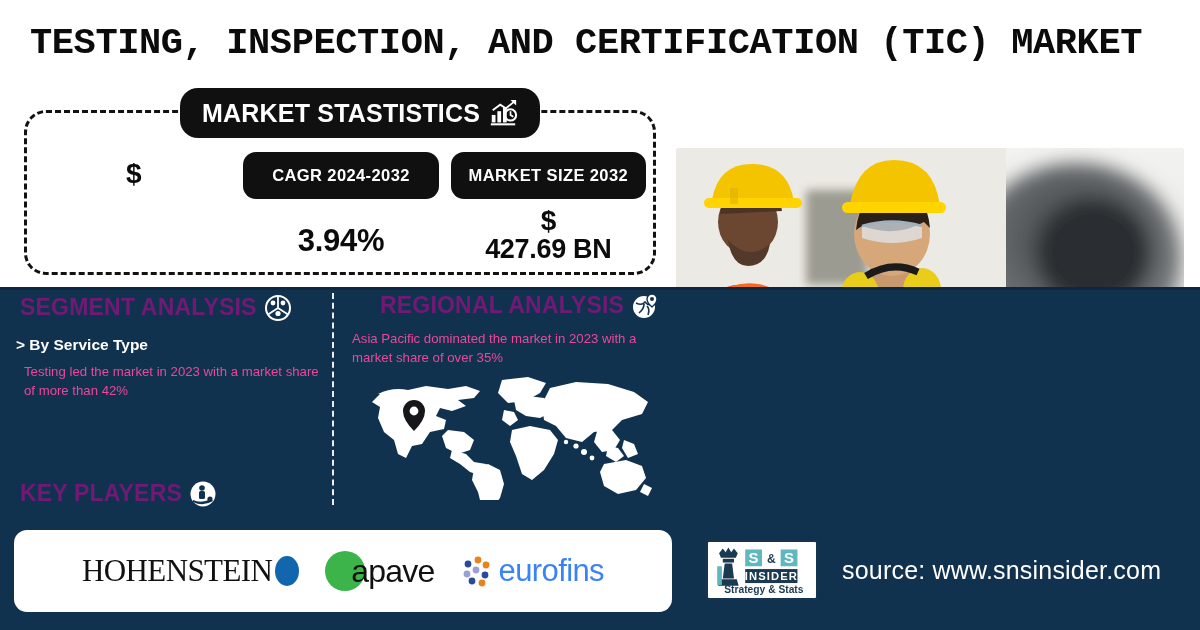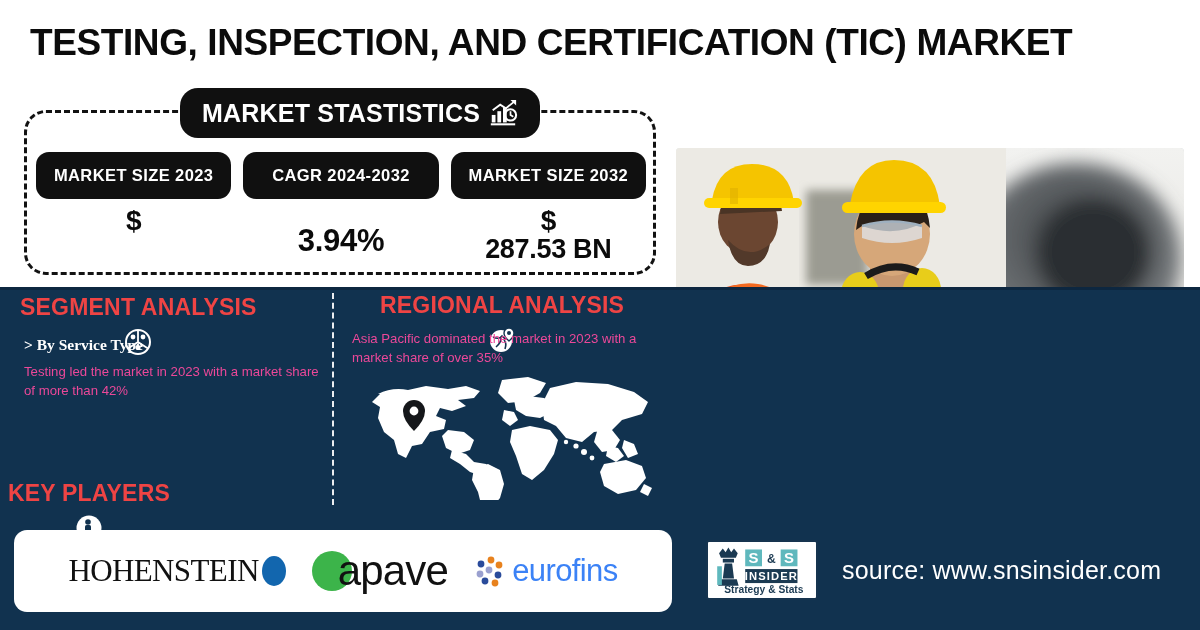--- a/index.html
+++ b/index.html
@@ -9,21 +9,21 @@
     background: #ffffff;
     overflow: hidden;
   }
   .canvas { position: relative; width: 1200px; height: 630px; background: #ffffff; }
 
   
   .title {
     position: absolute; left: 30px; top: 22px; width: 1140px;
     font-size: 37px; font-weight: 800; letter-spacing: -0.4px;
     color: #0b0b0b; text-transform: uppercase;
-    font-family: Liberation Sans, sans-serif;
+    font-family: Liberation Mono, monospace;
     transform: scaleX(1.0);
     white-space: nowrap;
   }
 
   
   .stats-box {
     position: absolute; left: 24px; top: 110px; width: 632px; height: 165px;
     border: 3px dashed #121212; border-radius: 22px; background: #fff;
   }
   .stats-pill {
@@ -71,35 +71,34 @@
   .navy-top-edge {
     position: absolute; left: 0; top: 287px; width: 1200px; height: 3px;
     background: #0d2740;
   }
   .vdivider {
     position: absolute; left: 332px; top: 293px; width: 0; height: 212px;
     border-left: 2px dashed #ffffff; opacity: 0.92;
   }
 
   .sec-title {
-    position: absolute; color: #ef4444; font-weight: 800;
+    position: absolute; color: #701a75; font-weight: 800;
     font-size: 23px; letter-spacing: 0.2px;
     display: flex; align-items: center; gap: 8px;
     font-family: "Liberation Sans Narrow", "Liberation Sans", sans-serif;
-    flex-direction: column;
   }
   #segment-title { left: 20px; top: 294px; }
   #regional-title { left: 352px; top: 292px; margin-left: 28px; }
-  #key-title { left: 8px; top: 480px; }
+  #key-title { left: 20px; top: 480px; }
   .sec-title .ic { width: 26px; height: 26px; display: block; }
 
   .sub-head {
-    position: absolute; left: 24px; top: 336px;
+    position: absolute; left: 16px; top: 336px;
     color: #ffffff; font-size: 15.5px; font-weight: 800;
-    font-family: Liberation Serif, serif;
+    font-family: Liberation Sans, sans-serif;
   }
   .body-text {
     position: absolute; color: #ec4899; font-size: 13.2px; line-height: 1.42;
     font-family: "Liberation Sans", sans-serif;
   }
   #segment-body { left: 24px; top: 363px; width: 300px; }
   #regional-body { left: 352px; top: 330px; width: 292px; }
 
   
   .worldmap { position: absolute; left: 352px; top: 372px; width: 312px; height: 128px; }
@@ -118,21 +117,21 @@
   }
   .logo-hohenstein .dot {
     width: 24px; height: 30px; border-radius: 50%; background: #1266ae; margin-left: 3px;
   }
   .logo-apave { gap: 0; }
   .logo-apave .circ {
     width: 40px; height: 40px; border-radius: 50%; background: #3cb44a;
     margin-right: -14px;
   }
   .logo-apave .txt {
-    font-size: 42px; font-weight: 500; color: #111; letter-spacing: -0.8px;
+    font-size: 32px; font-weight: 500; color: #111; letter-spacing: -0.8px;
     font-family: "Liberation Sans", sans-serif; position: relative; z-index: 2;
   }
   .logo-eurofins { gap: 6px; }
   .logo-eurofins .cluster { width: 32px; height: 32px; display: block; }
   .logo-eurofins .txt {
     font-size: 31px; color: #3b82f6; letter-spacing: -0.6px; font-weight: 400;
     font-family: "Liberation Sans", sans-serif;
   }
 
   
@@ -170,36 +169,35 @@
         <path d="M5 12 L13 6 L19 10 L29 2" stroke="#fff" stroke-width="2" fill="none"></path>
         <path d="M24 1 L30 1 L30 7 Z" fill="#fff"></path>
         <circle cx="24" cy="17" r="6" fill="none" stroke="#fff" stroke-width="2.2"></circle>
         <path d="M24 13 L24 17 L27 19" stroke="#fff" stroke-width="1.8" fill="none"></path>
       </svg>
     </span>
   </div>
 
   <div class="stat-cols">
     <div class="stat-col">
-      <div class="stat-head">MARKET SIZE 2023</div>
       <div class="stat-val">
         <span class="cur">$</span>
       </div>
     </div>
     <div class="stat-col">
       <div class="stat-head">CAGR 2024-2032</div>
       <div class="stat-val single">
         <span>3.94%</span>
       </div>
     </div>
     <div class="stat-col">
       <div class="stat-head">MARKET SIZE 2032</div>
       <div class="stat-val">
         <span class="cur">$</span>
-        <span>287.53 BN</span>
+        <span>427.69 BN</span>
       </div>
     </div>
   </div>
 
   <div class="photo">
     <svg viewBox="0 0 508 372" preserveAspectRatio="xMidYMid slice">
       <defs>
         <linearGradient id="bgw" x1="0" y1="0" x2="0" y2="1">
           <stop offset="0" stop-color="#f2f2f0"></stop>
             <stop offset="1" stop-color="#d8d6cf"></stop>

